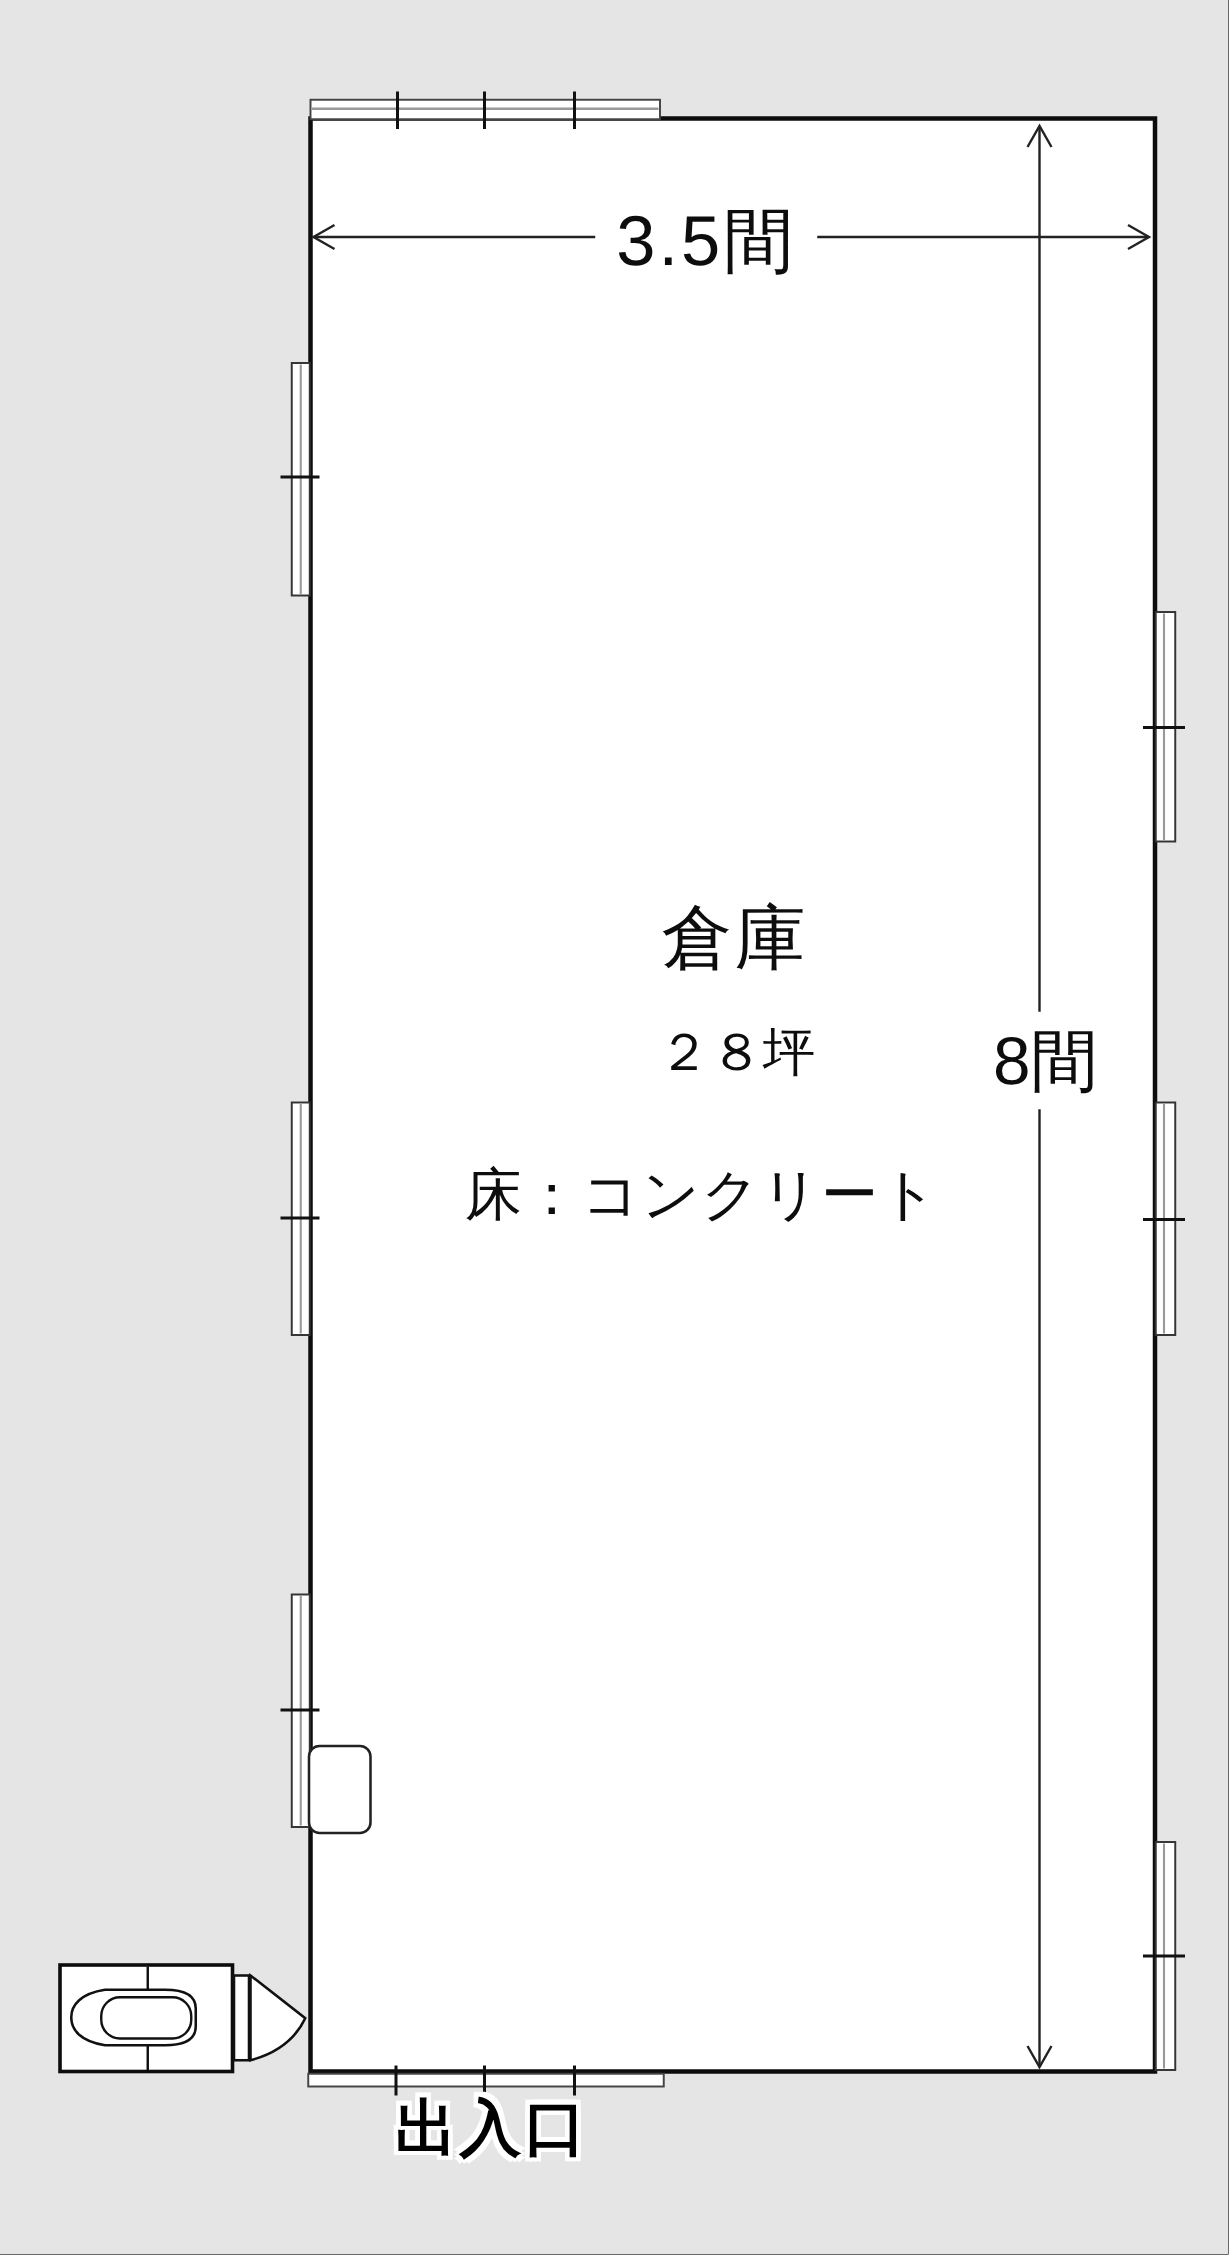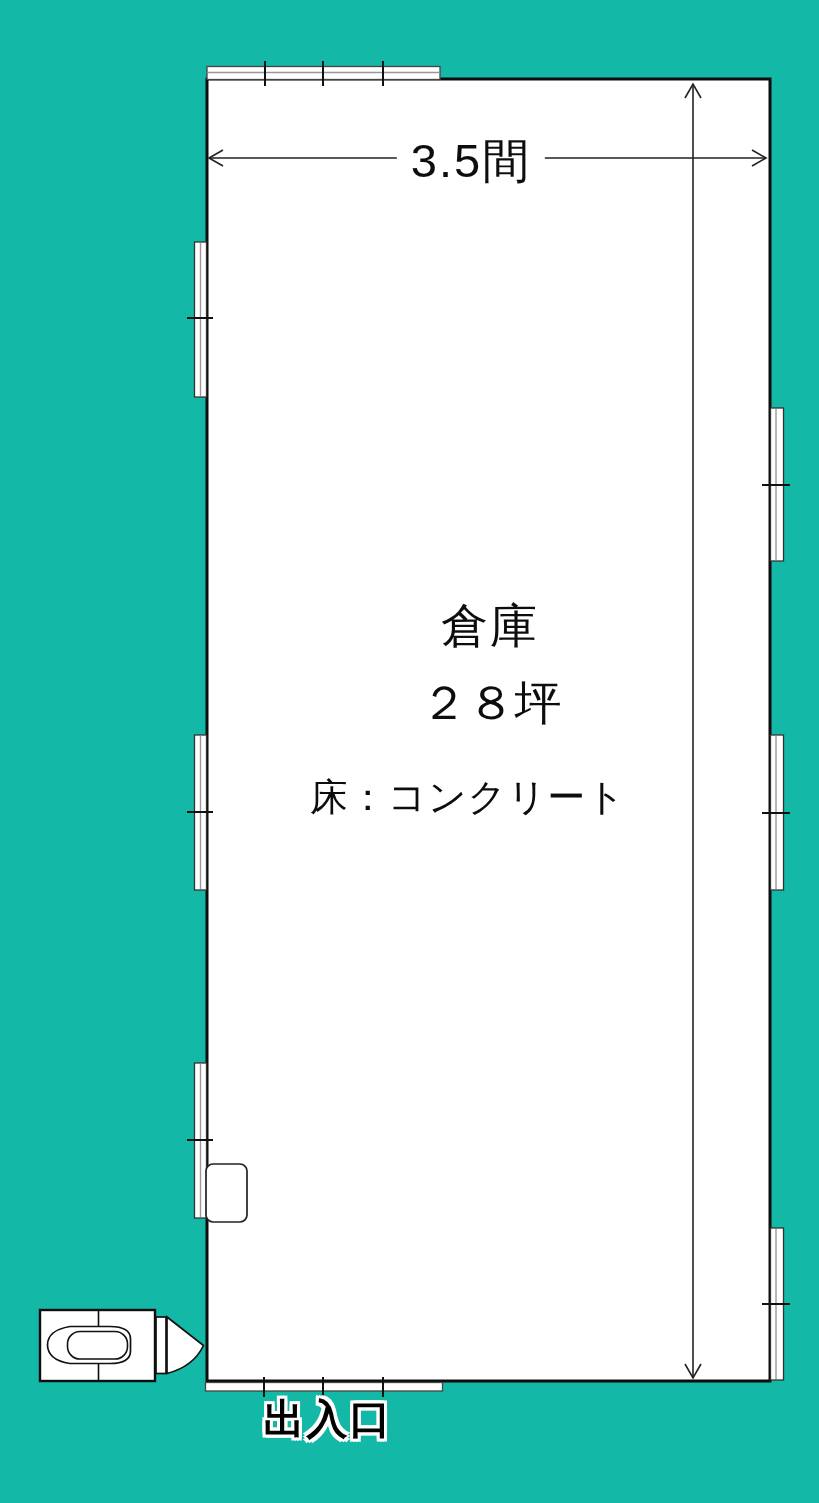--- a/index.html
+++ b/index.html
@@ -4,21 +4,21 @@
 <style>
   html, body {
     margin: 0;
     padding: 0;
     background: #000000;
   }
   .canvas {
     position: relative;
     width: 819px;
     height: 1503px;
-    background: #14b8a6;
+    background: #e5e5e5;
     overflow: hidden;
     font-family: "Liberation Sans", sans-serif;
   }
   .drawing {
     position: absolute;
     left: 0;
     top: 0;
   }
   .label {
     position: absolute;
@@ -45,21 +45,21 @@
   }
   .lbl-room-name {
     left: 490px;
     top: 625px;
     font-size: 47px;
     letter-spacing: 2px;
   }
   .lbl-room-area {
     left: 491px;
     top: 702px;
-    font-size: 47px;
+    font-size: 35px;
   }
   .lbl-floor-spec {
     left: 468px;
     top: 797px;
     font-size: 38px;
     letter-spacing: 1px;
   }
   .lbl-entrance {
     left: 328px;
     top: 1419px;
@@ -156,20 +156,21 @@
 
     <g>
       <line x1="693" y1="84" x2="693" y2="1378" stroke="#222222" stroke-width="1.6"></line>
       <polyline points="685,98 693,84 701,98" fill="none" stroke="#222222" stroke-width="1.6"></polyline>
       <polyline points="685,1364 693,1378 701,1364" fill="none" stroke="#222222" stroke-width="1.6"></polyline>
     </g>
   </svg>
 
   <div class="label lbl-width-dim">3.5間</div>
 
+  <div class="label lbl-height-dim">8間</div>
 
   <div class="label lbl-room-name">倉庫</div>
 
   <div class="label lbl-room-area">２８坪</div>
 
   <div class="label lbl-entrance">出入口</div>
 
   <div class="label lbl-floor-spec">床：コンクリート</div>
 
 </div>

